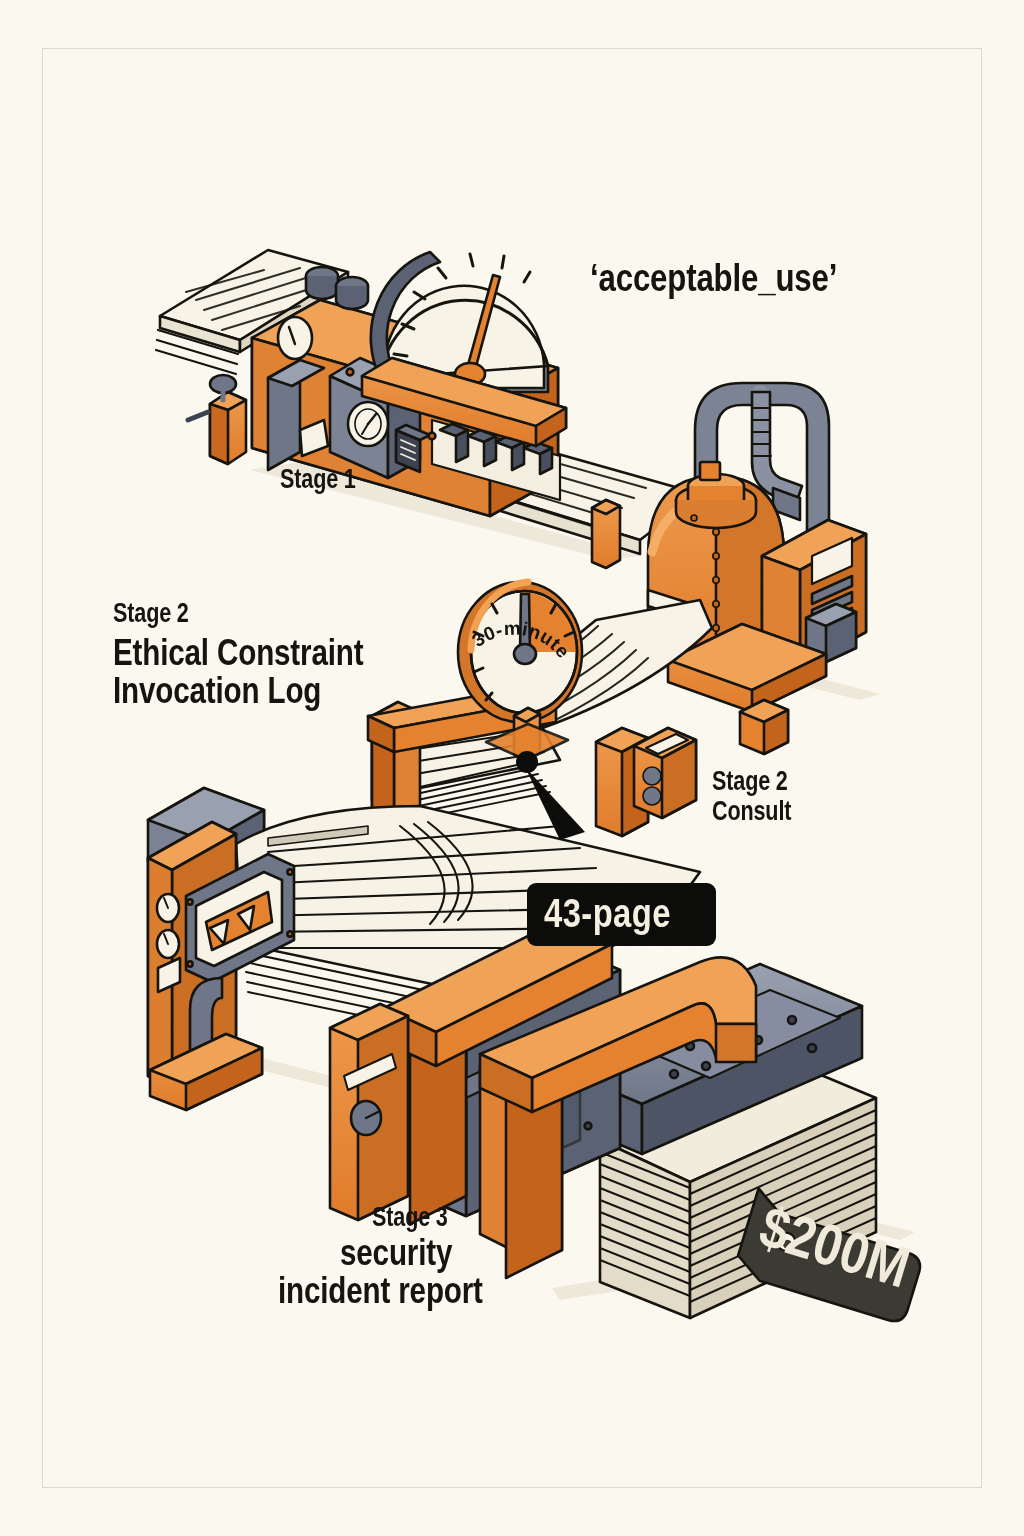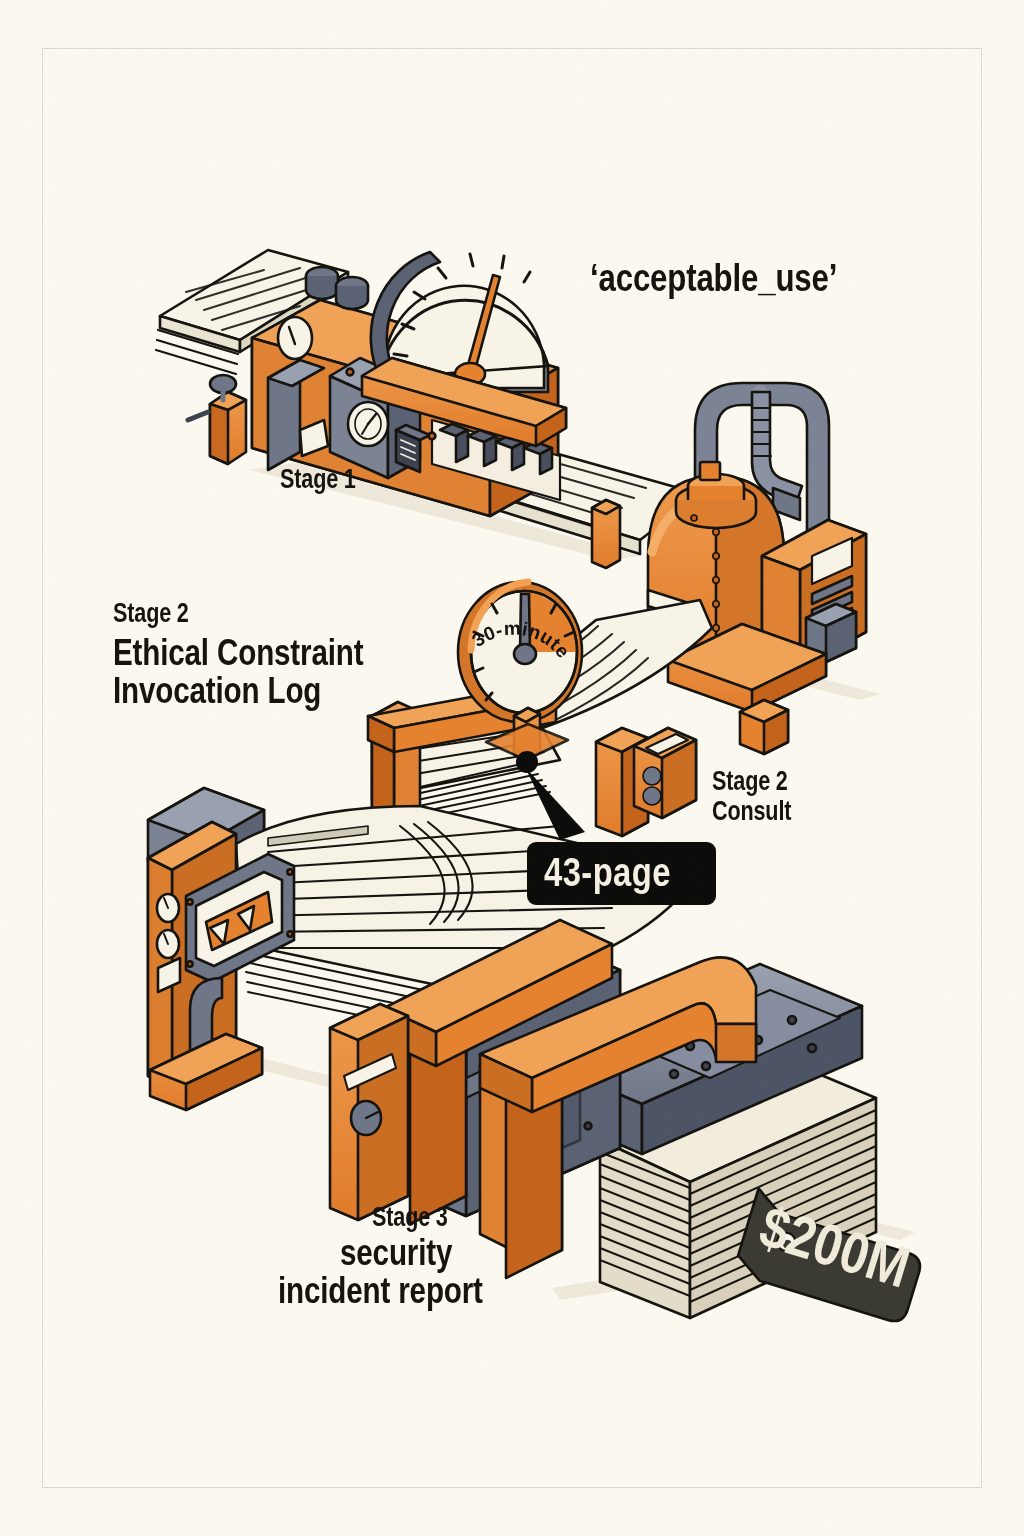--- a/index.html
+++ b/index.html
@@ -520,21 +520,21 @@
 
   <div class="lbl quote cond" style="left:590px;top:258px;">‘acceptable_use’</div>
 
   <div class="lbl kicker cond" style="left:113px;top:600px;">Stage 2</div>
   <div class="lbl head cond" style="left:113px;top:634px;">Ethical Constraint</div>
   <div class="lbl head cond" style="left:113px;top:672px;">Invocation Log</div>
 
   <div class="lbl kicker cond" style="left:712px;top:768px;">Stage 2</div>
   <div class="lbl kicker cond" style="left:712px;top:798px;">Consult</div>
 
-  <div class="callout" style="left:527px;top:842px;">
+  <div class="callout" style="left:527px;top:883px;">
     <span>43-page</span>
   </div>
 
   <div class="lbl kicker cond" style="left:372px;top:1204px;">Stage 3</div>
   <div class="lbl head cond" style="left:340px;top:1234px;">security</div>
   <div class="lbl head cond" style="left:278px;top:1272px;">incident report</div>
 
   <div style="position:absolute;left:772px;top:1192px;transform:rotate(17deg);transform-origin:left top;">
     <span style="display:block;color:#F0EADA;font-size:58px;font-weight:700;
                  font-family:'Liberation Sans Narrow','Liberation Sans',sans-serif;

